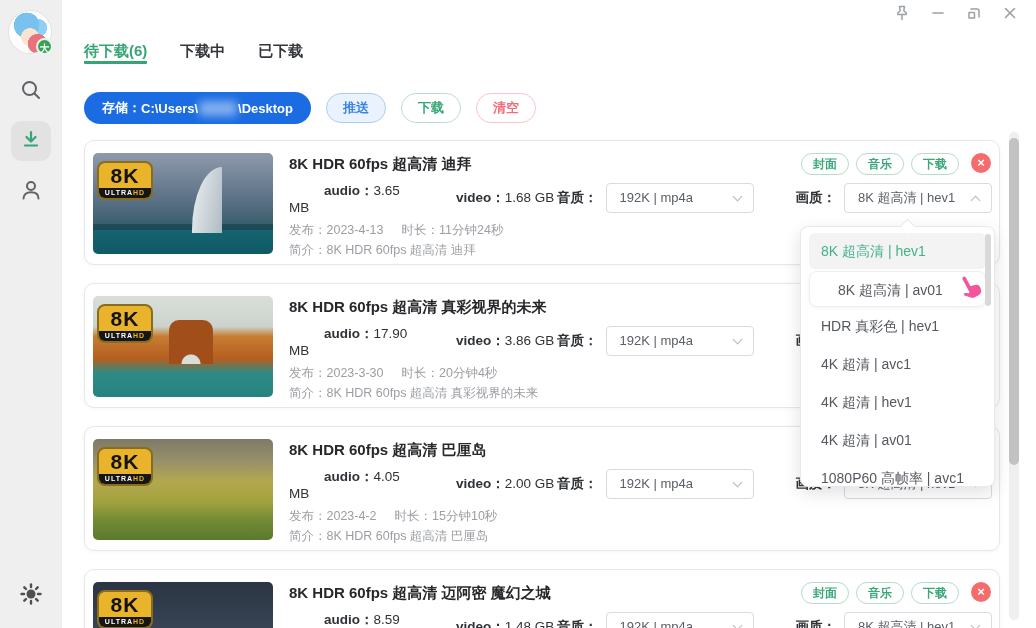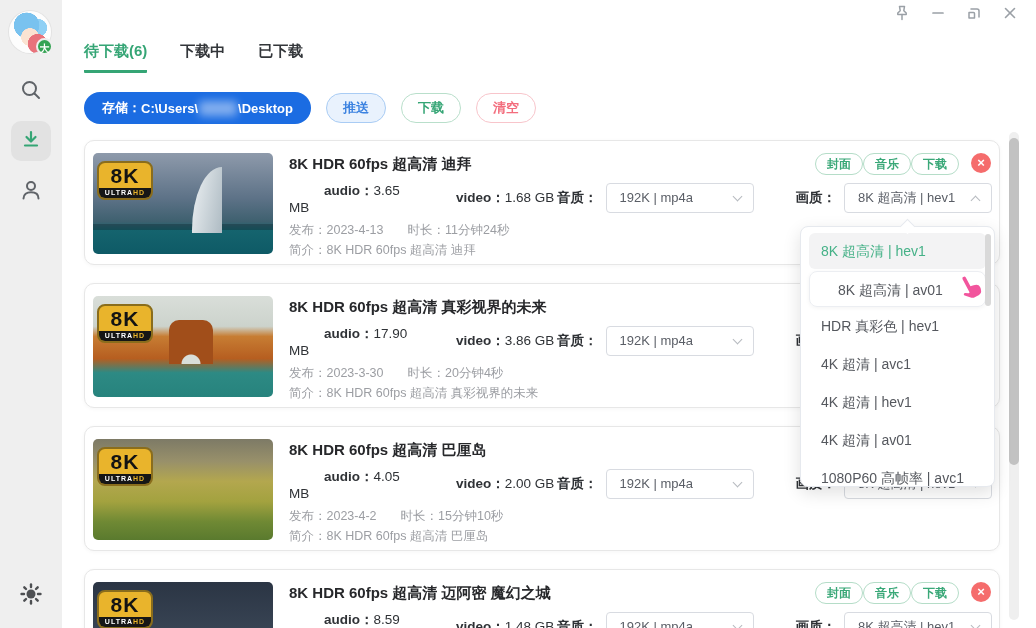--- a/index.html
+++ b/index.html
@@ -26,21 +26,21 @@
   .side-icon.download-wrap { top:121px; }
   .dl-active { width:40px; height:40px; background:#e2e2e2; border-radius:10px; display:flex; align-items:center; justify-content:center; }
 
   
   .win-controls { position:absolute; top:2px; right:8px; display:flex; z-index:20; }
   .win-btn { width:36px; height:26px; display:flex; align-items:center; justify-content:center; cursor:pointer; }
 
   
   .main { position:absolute; left:62px; top:0; width:974px; height:628px; background:#fff; }
   .tabs { position:absolute; left:22px; top:42px; display:flex; gap:33px; }
-  .tab { font-size:15px; font-weight:700; color:#33363a; padding-bottom:9px; cursor:pointer; }
+  .tab { font-size:15px; font-weight:700; color:#33363a; cursor:pointer; }
   .tab.active { color:#35a575; border-bottom:3px solid #35a575; border-radius:0 0 1px 1px; }
 
   
   .toolbar { position:absolute; left:22px; top:92px; display:flex; align-items:center; gap:15px; }
   .pill-storage { height:32px; border-radius:16px; background:#1b6ce2; color:#fff; font-size:13px; font-weight:700;
     display:flex; align-items:center; padding:0 18px; cursor:pointer; }
   .redacted { display:inline-block; width:38px; height:15px; margin:0 1px; border-radius:3px;
     background:rgba(255,255,255,.45); filter:blur(4px); }
   .btn { height:30px; border-radius:15px; padding:0 16px; font-size:13px; font-weight:700; background:#fff;
     display:flex; align-items:center; cursor:pointer; border:1px solid; }
@@ -78,22 +78,22 @@
   .seg-audio { width:132px; } .seg-video { width:136px; }
   .qlb { font-size:13.5px; font-weight:700; color:#2f3236; margin-right:8px; white-space:nowrap; }
   .qlb.q2 { margin-left:18px;padding-left:24px; }
   .select { position:relative; width:148px; height:30px; border:1px solid #d8dbe1; border-radius:4px; background:#fff;
     font-size:13px; color:#5a5e66; line-height:28px; padding-left:13px; cursor:pointer; white-space:nowrap; }
   .chev { position:absolute; right:12px; top:9px; width:7px; height:7px;
     border-right:1.6px solid #b6babf; border-bottom:1.6px solid #b6babf; transform:rotate(45deg); }
   .select.open .chev { transform:rotate(225deg); top:13px; }
   .metaline { position:absolute; left:0; font-size:12.5px; color:#9c9ea3; white-space:nowrap; }
   .m1 { top:81px; } .m2 { top:101px; }
-  .metaline .ml { margin-left:24px;text-align:center; }
-  .tags { position:absolute; top:12px; right:40px; display:flex; }
+  .metaline .ml { margin-left:18px;text-align:center; }
+  .tags { position:absolute; top:12px; right:40px; display:flex; gap:7px; }
   .tag { height:22px; line-height:20px; padding:0 11px; border:1px solid #b5ddc8; border-radius:11px;
     color:#3aa878; font-size:12px; font-weight:600; background:#fff; cursor:pointer; }
   .close-btn { position:absolute; top:12px; right:8px; width:20px; height:20px; border-radius:50%; border:none;
     background:#f56c6c; color:#fff; font-size:13px; font-weight:700; line-height:20px; text-align:center; cursor:pointer; }
 
   
   .dd-panel { position:absolute; left:800px; top:226px; width:195px; height:261px; background:#fff; z-index:50;
     border:1px solid #e6e9ee; border-radius:8px; box-shadow:0 6px 18px rgba(0,0,0,.12); overflow:hidden; }
   .dd-arrow { position:absolute; left:802px; top:226px; z-index:51; width:195px; height:0; }
   .dd-arrow::after { content:""; position:absolute; left:100px; top:-5px; width:10px; height:10px; background:#fff;

